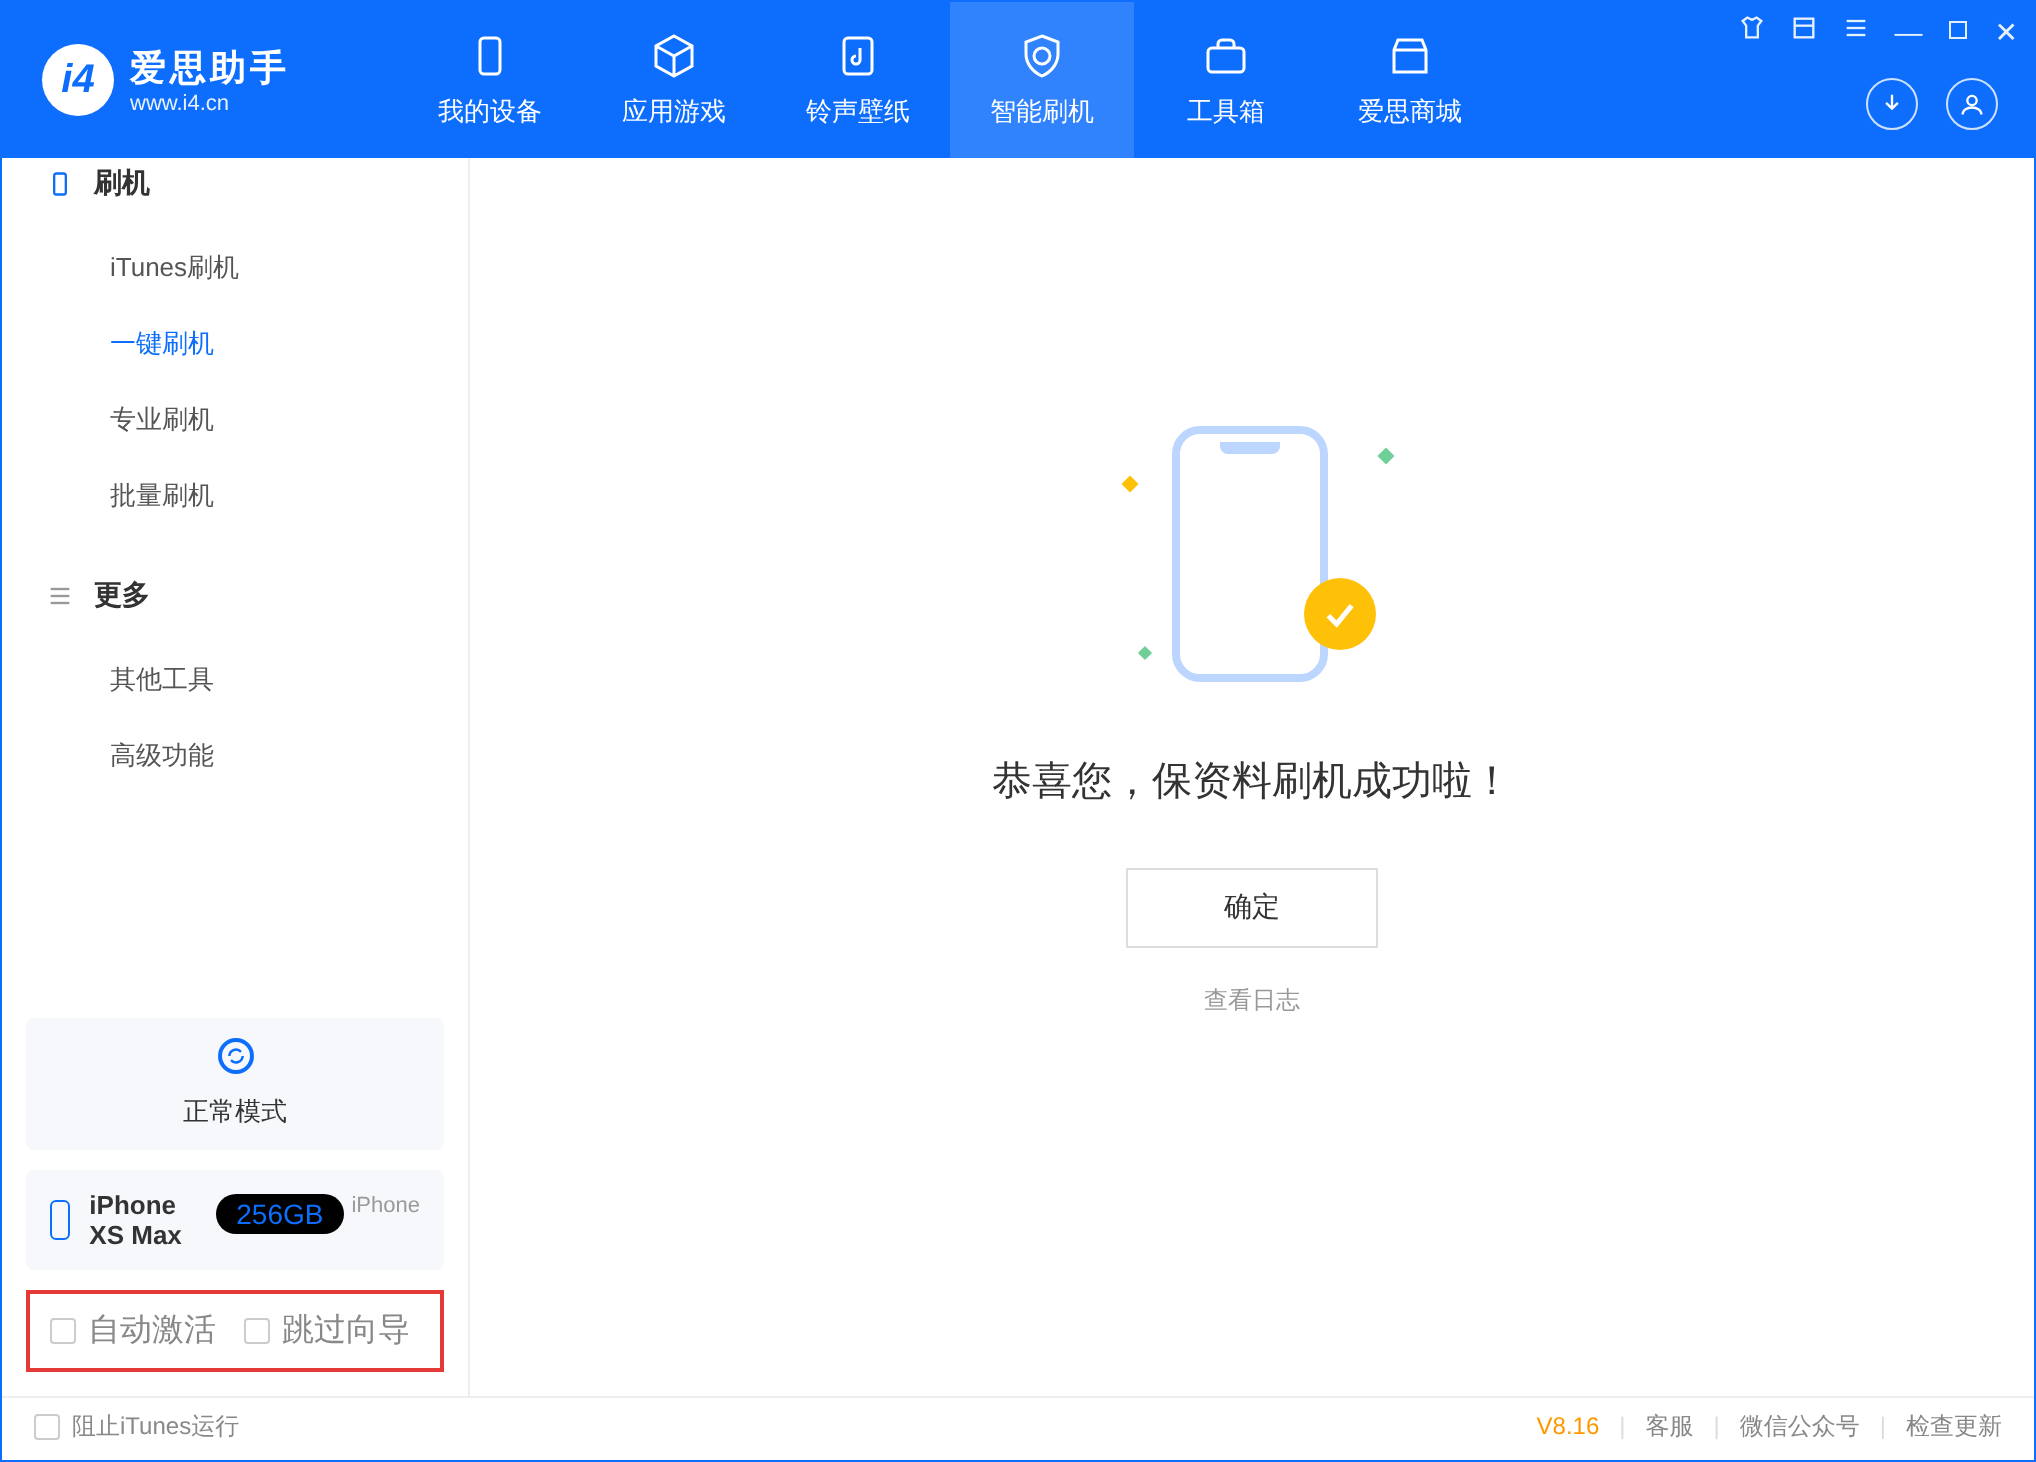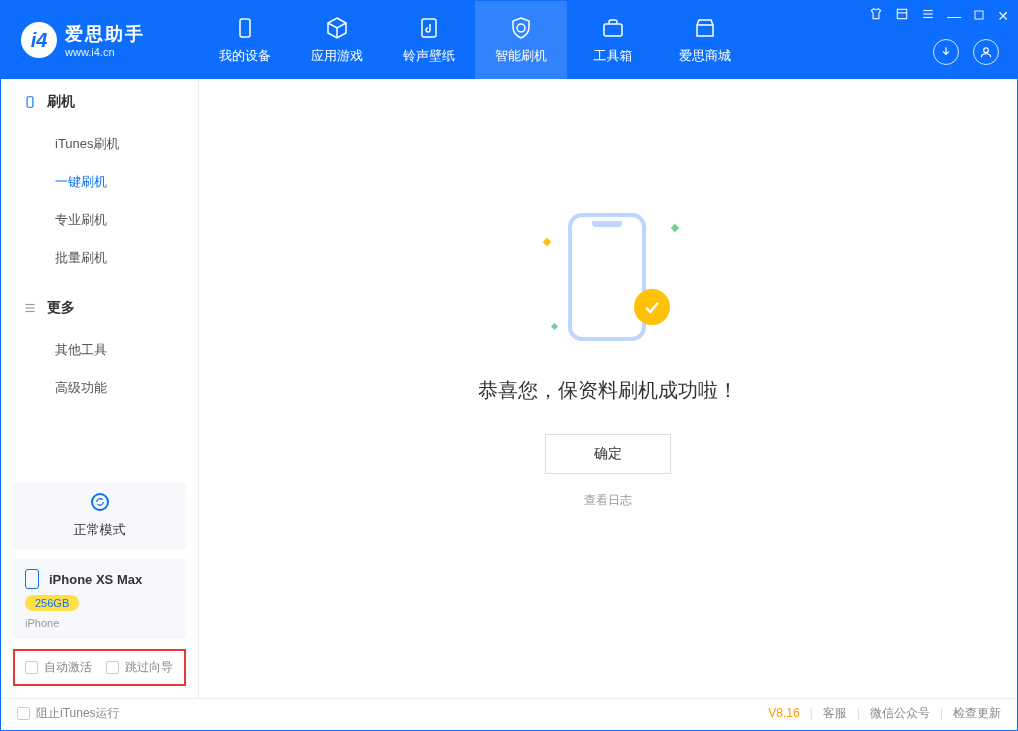--- a/index.html
+++ b/index.html
@@ -13,36 +13,36 @@
 .nav-tabs { display: flex; height: 100%; }
 .nav-tab { width: 92px; display: flex; flex-direction: column; align-items: center; justify-content: center; cursor: pointer; font-size: 13px; gap: 6px; }
 .nav-tab.active { background: rgba(255,255,255,0.15); }
 .nav-tab-icon { width: 26px; height: 26px; display: flex; align-items: center; justify-content: center; }
 .nav-tab-icon svg { width: 24px; height: 24px; fill: none; stroke: #fff; stroke-width: 1.5; }
 .window-controls { position: absolute; right: 8px; top: 6px; display: flex; gap: 12px; align-items: center; }
 .window-controls span, .window-controls .wc { cursor: pointer; font-size: 14px; opacity: 0.9; }
 .header-actions { position: absolute; right: 18px; bottom: 14px; display: flex; gap: 14px; }
 .header-actions .circ { width: 26px; height: 26px; border: 1.5px solid rgba(255,255,255,0.8); border-radius: 50%; display: flex; align-items: center; justify-content: center; cursor: pointer; }
 .body-area { display: flex; height: calc(100% - 78px - 32px); }
-.sidebar { width: 198px; border-right: 1px solid #eee; padding-top: 14px; display: flex; flex-direction: column; }
+.sidebar { width: 234px; border-right: 1px solid #eee; padding-top: 4px; display: flex; flex-direction: column; }
 .side-section { padding: 0 22px; }
 .side-heading { display: flex; align-items: center; gap: 10px; font-size: 14px; font-weight: bold; color: #333; margin-bottom: 14px; }
 .side-heading .h-icon { width: 14px; height: 14px; }
 .side-items { margin-bottom: 22px; }
 .side-item { padding: 10px 0 10px 32px; font-size: 13px; color: #555; cursor: pointer; }
 .side-item.active { color: #0d6efd; }
 .sidebar-bottom { margin-top: auto; padding: 0 12px 12px; }
 .device-card { background: #f6f8fb; border-radius: 4px; padding: 10px 12px; margin-bottom: 10px; font-size: 13px; display: flex; align-items: center; gap: 10px; color: #333; flex-direction: column; }
-.device-card.full { flex-direction: column; align-items: flex-start; gap: 4px; }
+.device-card.full { flex-direction: row; align-items: flex-start; gap: 4px; }
 .device-name { font-weight: bold; }
-.storage-badge { display: inline-block; background: #fde047; color: #0d6efd; border-radius: 10px; padding: 2px 10px; font-size: 11px; margin-top: 2px; }
+.storage-badge { display: inline-block; background: #000000; color: #0d6efd; border-radius: 10px; padding: 2px 10px; font-size: 14px; margin-top: 2px; }
 .device-type { color: #999; font-size: 11px; margin-top: 2px; }
 .mode-icon { width: 18px; height: 18px; border: 2px solid #0d6efd; border-radius: 50%; display: inline-flex; align-items: center; justify-content: center; }
 .phone-mini { width: 14px; height: 20px; border: 1.5px solid #0d6efd; border-radius: 3px; display: inline-block; position: relative; }
-.checkbox-row { display: flex; gap: 14px; border: 2px solid #e53935; padding: 8px 10px; font-size: 12px; color: #888; font-family: Liberation Serif, serif; }
+.checkbox-row { display: flex; gap: 14px; border: 2px solid #e53935; padding: 8px 10px; font-size: 16px; color: #888; font-family: Liberation Serif, serif; }
 .chk { display: flex; align-items: center; gap: 6px; cursor: pointer; }
 .chk-box { width: 13px; height: 13px; border: 1px solid #ccc; border-radius: 2px; display: inline-block; }
 .main { flex: 1; display: flex; flex-direction: column; align-items: center; justify-content: center; padding-bottom: 60px; }
 .success-illus { position: relative; width: 140px; height: 140px; margin-bottom: 28px; }
 .phone-shape { width: 78px; height: 128px; border: 4px solid #bcd6ff; border-radius: 14px; background: #fff; position: absolute; left: 30px; top: 4px; }
 .phone-notch { position: absolute; top: 4px; left: 50%; transform: translateX(-50%); width: 30px; height: 6px; background: #bcd6ff; border-radius: 0 0 4px 4px; }
 .check-badge { position: absolute; right: 8px; bottom: 24px; width: 36px; height: 36px; background: #ffc107; border-radius: 50%; display: flex; align-items: center; justify-content: center; }
 .sparkle { position: absolute; width: 6px; height: 6px; background: #ffc107; transform: rotate(45deg); }
 .sparkle.s1 { left: 6px; top: 30px; }
 .sparkle.s2 { right: 0px; top: 16px; background: #6fcf97; }

